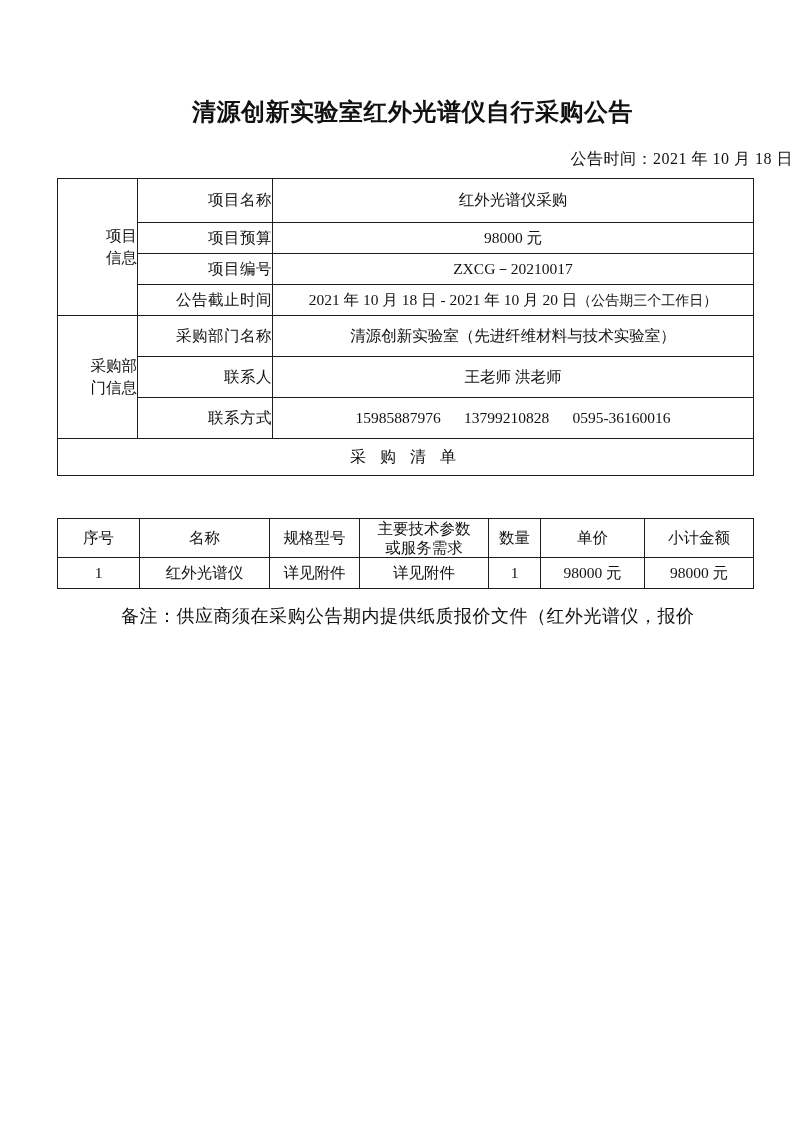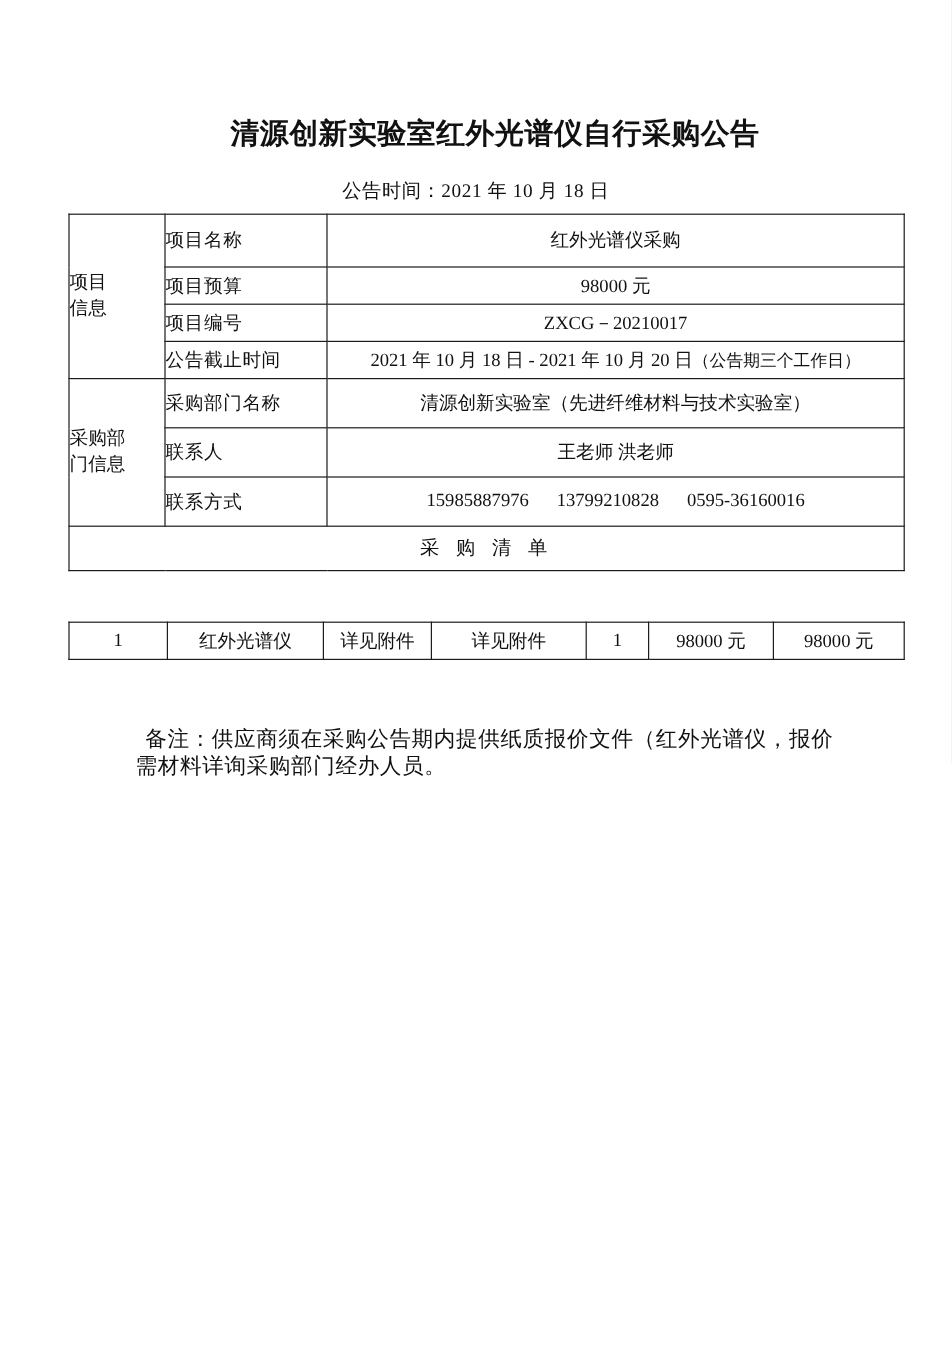--- a/index.html
+++ b/index.html
@@ -13,45 +13,45 @@
     overflow:hidden;
   }
   .title {
     position:absolute; top:97px; left:16px; width:100%;
     text-align:center;
     font-size:24px; font-weight:700; letter-spacing:0.5px;
     line-height:30px;
   }
   .dateline {
     position:absolute; top:149px; left:0; width:100%;
-    text-align:center;
+    text-align:right;
     font-size:16px; letter-spacing:0.5px;
   }
   table.t {
     position:absolute; left:57px; width:696px;
     border-collapse:collapse; table-layout:fixed;
     font-size:15.5px;
   }
   table.info  { top:178px; }
   table.items { top:518px; }
   .t td {
     border:1px solid #1c1c1c;
     padding:0;
     vertical-align:middle;
     overflow:hidden;
   }
   .h44 { height:44px; } .h43 { height:31px; }
   .h41 { height:41px; } .h37 { height:37px; }
   .h39 { height:39px; }
   .sec {
-    text-align:left;
+    text-align:right;
     white-space:pre-line;
     line-height:22px;
   }
-  .lab { text-align:left; letter-spacing:0.5px; }
+  .lab { text-align:right; letter-spacing:0.5px; }
   .val { text-align:center; padding-left:9px; white-space:pre-wrap; }
   .small { font-size:14px; }
   .banner { text-align:center; letter-spacing:5px; font-size:16px; }
   .items td { text-align:center; }
   .multiline { white-space:pre-line; line-height:19px; }
   .remark {
     position:absolute; left:113px; top:605px;
     font-size:18px; line-height:22px; letter-spacing:0.5px;
     white-space:nowrap;
   }
@@ -114,30 +114,39 @@
     <colgroup>
       <col style="width:82px">
         <col style="width:130px">
         <col style="width:90px">
       <col style="width:129px">
         <col style="width:52px">
         <col style="width:104px">
         <col style="width:109px">
     </colgroup>
     <tbody>
+      <tr class="h39">
+        <td>序号</td>
+        <td>名称</td>
+        <td>规格型号</td>
+        <td class="multiline">主要技术参数
+或服务需求</td>
+        <td>数量</td>
+        <td>单价</td>
+        <td>小计金额</td>
+      </tr>
       <tr class="h43">
         <td>1</td>
         <td>红外光谱仪</td>
         <td>详见附件</td>
         <td>详见附件</td>
         <td>1</td>
         <td>98000 元</td>
         <td>98000 元</td>
       </tr>
     </tbody>
   </table>
 
   <div class="remark">
     <div class="ln1">备注：供应商须在采购公告期内提供纸质报价文件（红外光谱仪，报价</div>
-    <div>需材料详询采购部门经办人员。</div>
   </div>
 
 </div>
 
 </body></html>

